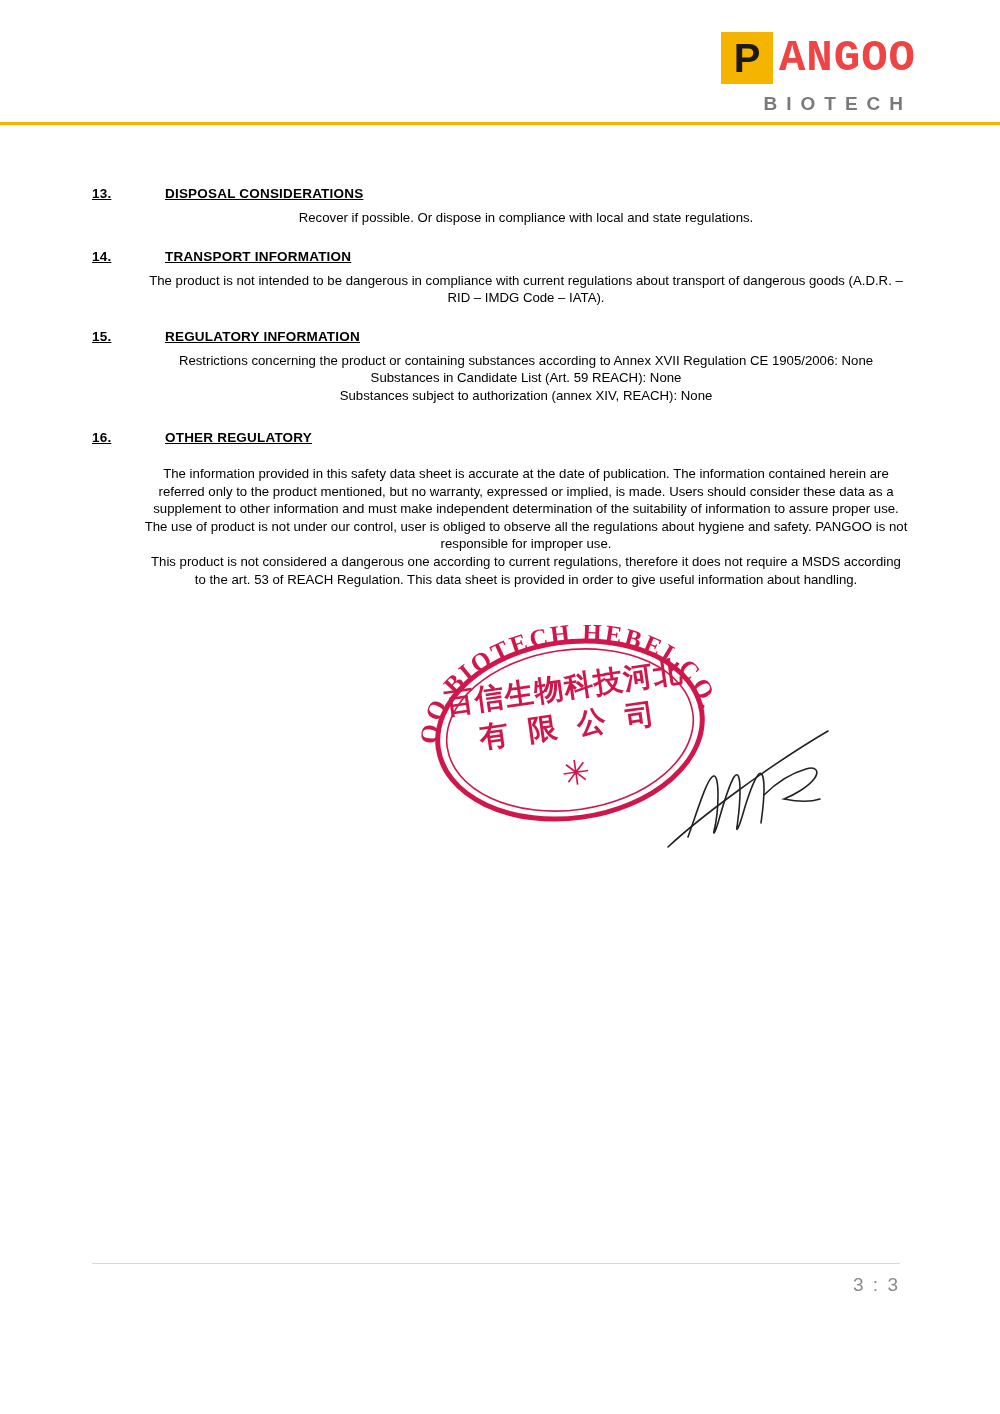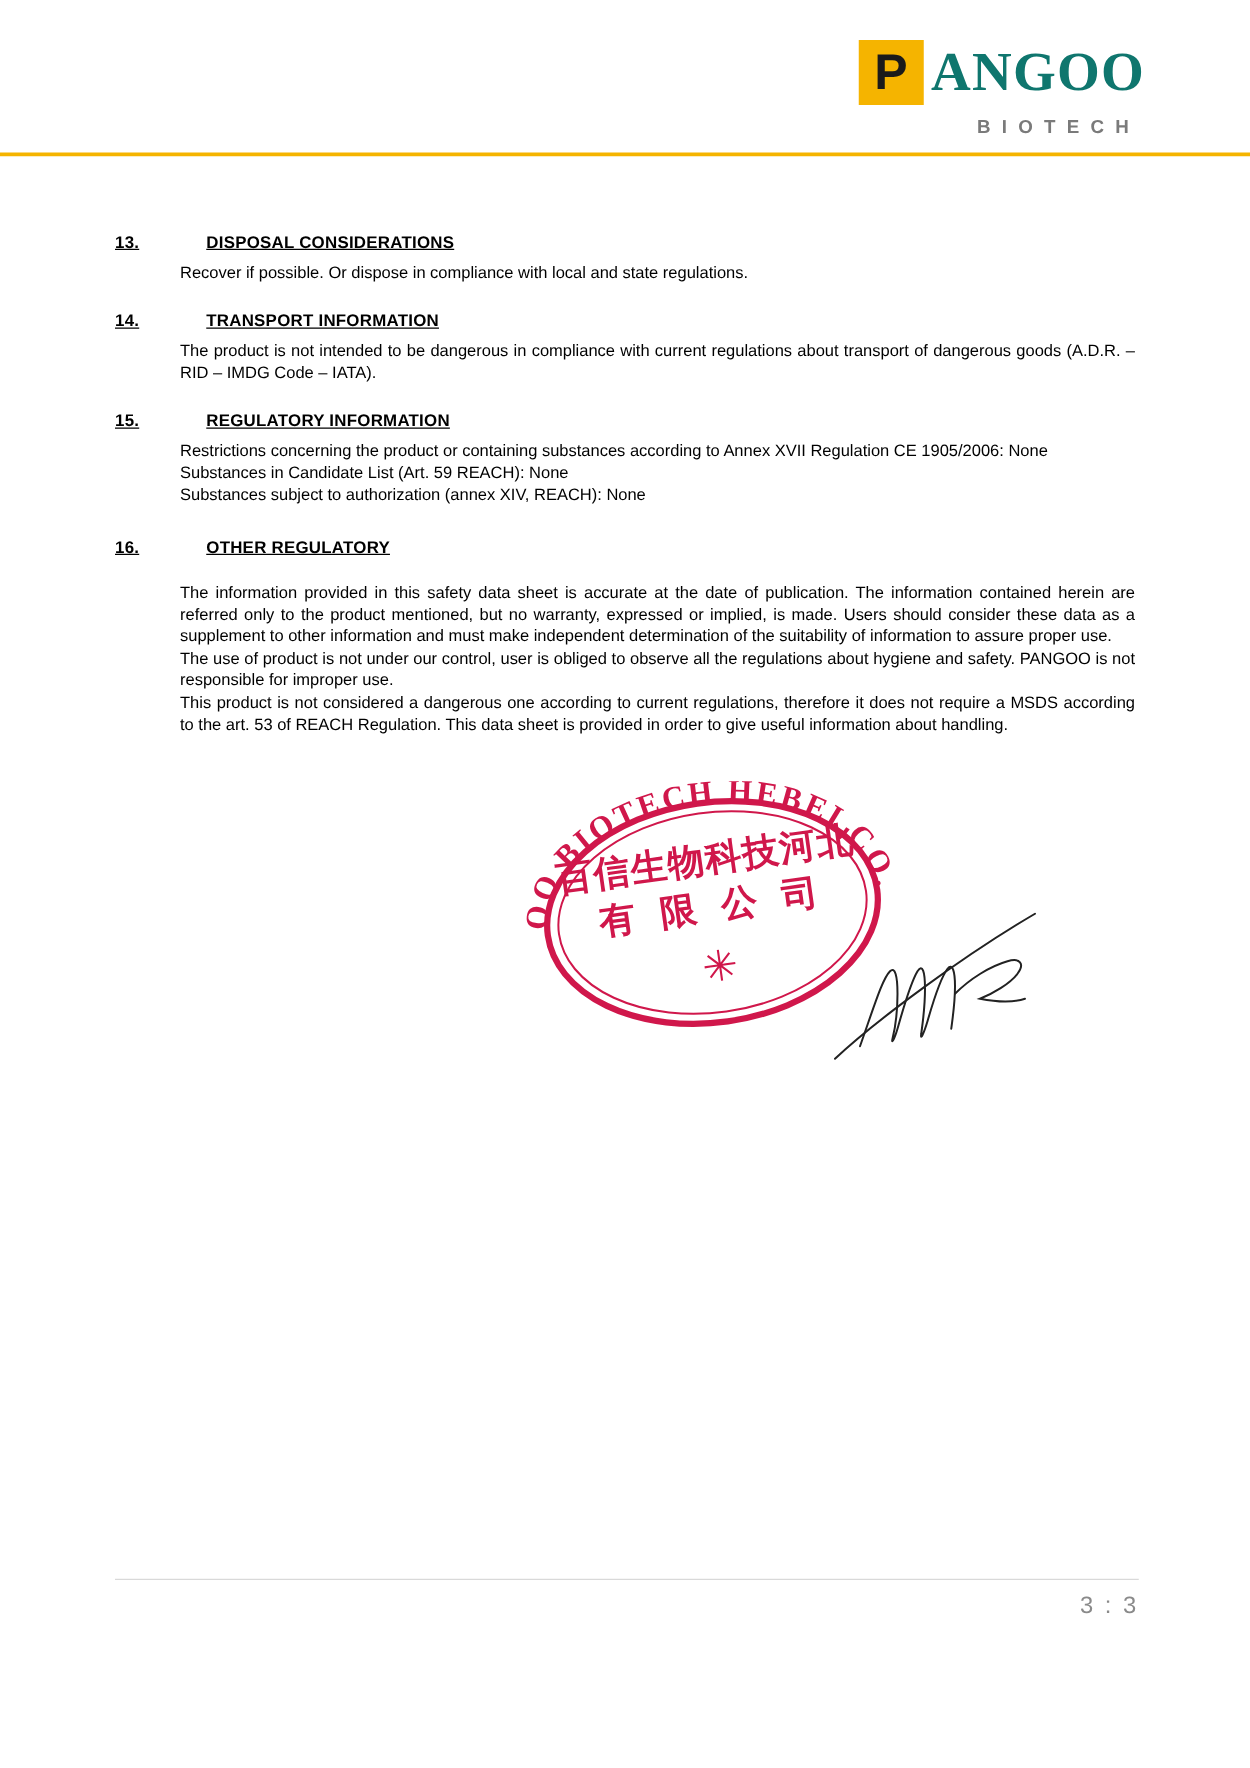--- a/index.html
+++ b/index.html
@@ -43,30 +43,30 @@
     margin-right: 6px;
   }
   .logo-mark span {
     font-family: "Liberation Sans", sans-serif;
     font-weight: bold;
     font-size: 40px;
     color: #1a1a1a;
     line-height: 1;
   }
   .logo-word {
-    font-family: Liberation Serif, serif;
+    font-family: Liberation Mono, monospace;
     font-weight: bold;
     font-size: 44px;
     letter-spacing: 1px;
-    color: #0f766e;
+    color: #ef4444;
     line-height: 1;
   }
   .logo-sub {
     font-family: "Liberation Sans", sans-serif;
-    font-size: 15px;
+    font-size: 19px;
     letter-spacing: 9px;
     color: #7a7a7a;
     margin-top: 9px;
     margin-right: 4px;
     font-weight: bold;
   }
   .header-rule {
     position: absolute;
     left: 0;
     right: 0;
@@ -102,20 +102,21 @@
     text-decoration: underline;
   }
   .sec-body {
     margin-top: 8px;
     margin-left: 52px;
     font-size: 13.2px;
     line-height: 1.33;
   }
   .sec-body p {
     margin: 0;
+    text-align: center;
   }
   .justify {
     text-align: justify;
   }
 
   
   .stamp-wrap {
     position: absolute;
     left: 415px;
     top: 625px;
@@ -130,21 +131,21 @@
     top: 725px;
     width: 200px;
     height: 130px;
     pointer-events: none;
   }
 
   
   .page-footer {
     position: absolute;
     left: 92px;
-    right: 89px;
+    right: 100px;
     bottom: 118px;
   }
   .footer-rule {
     border-top: 1px solid #d9d9d9;
     margin-bottom: 10px;
   }
   .footer-num {
     text-align: right;
     color: #8a8a8a;
     font-size: 19px;

